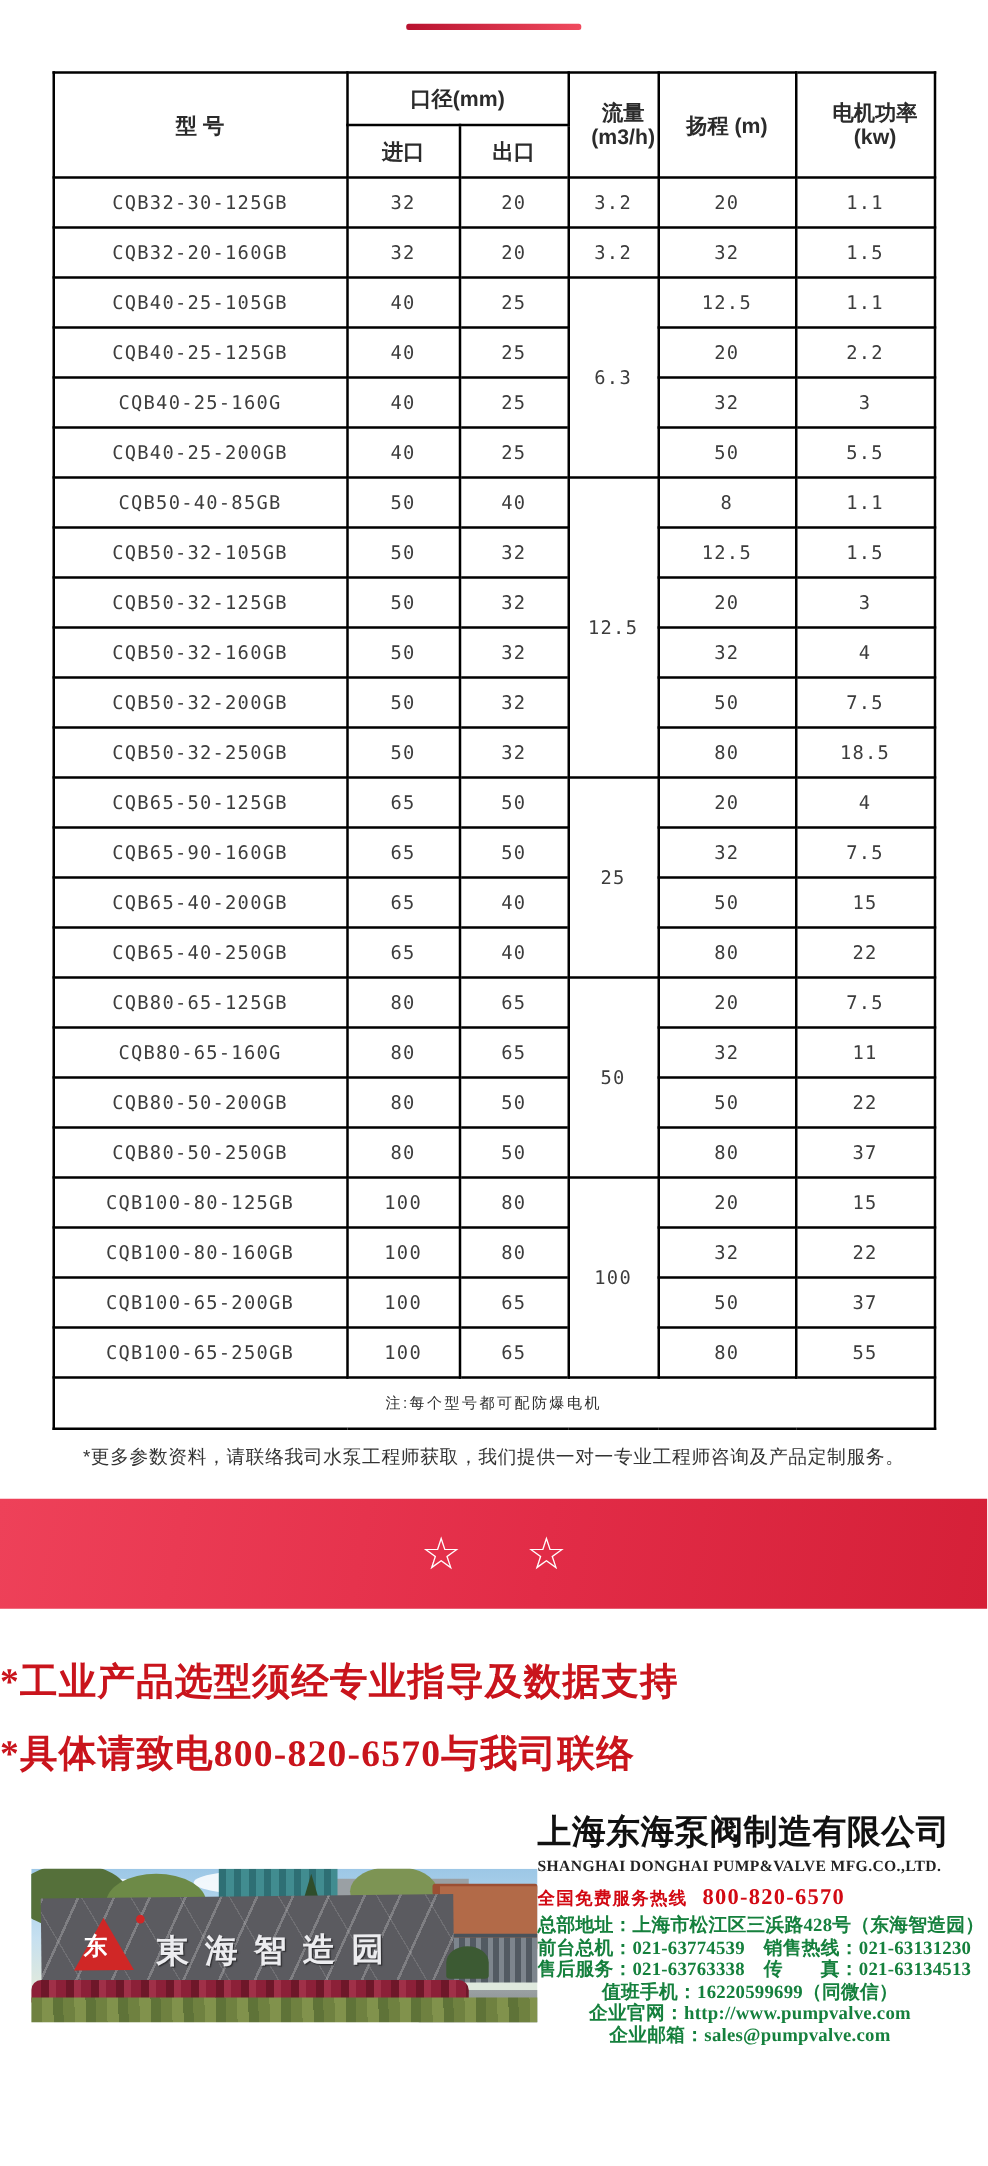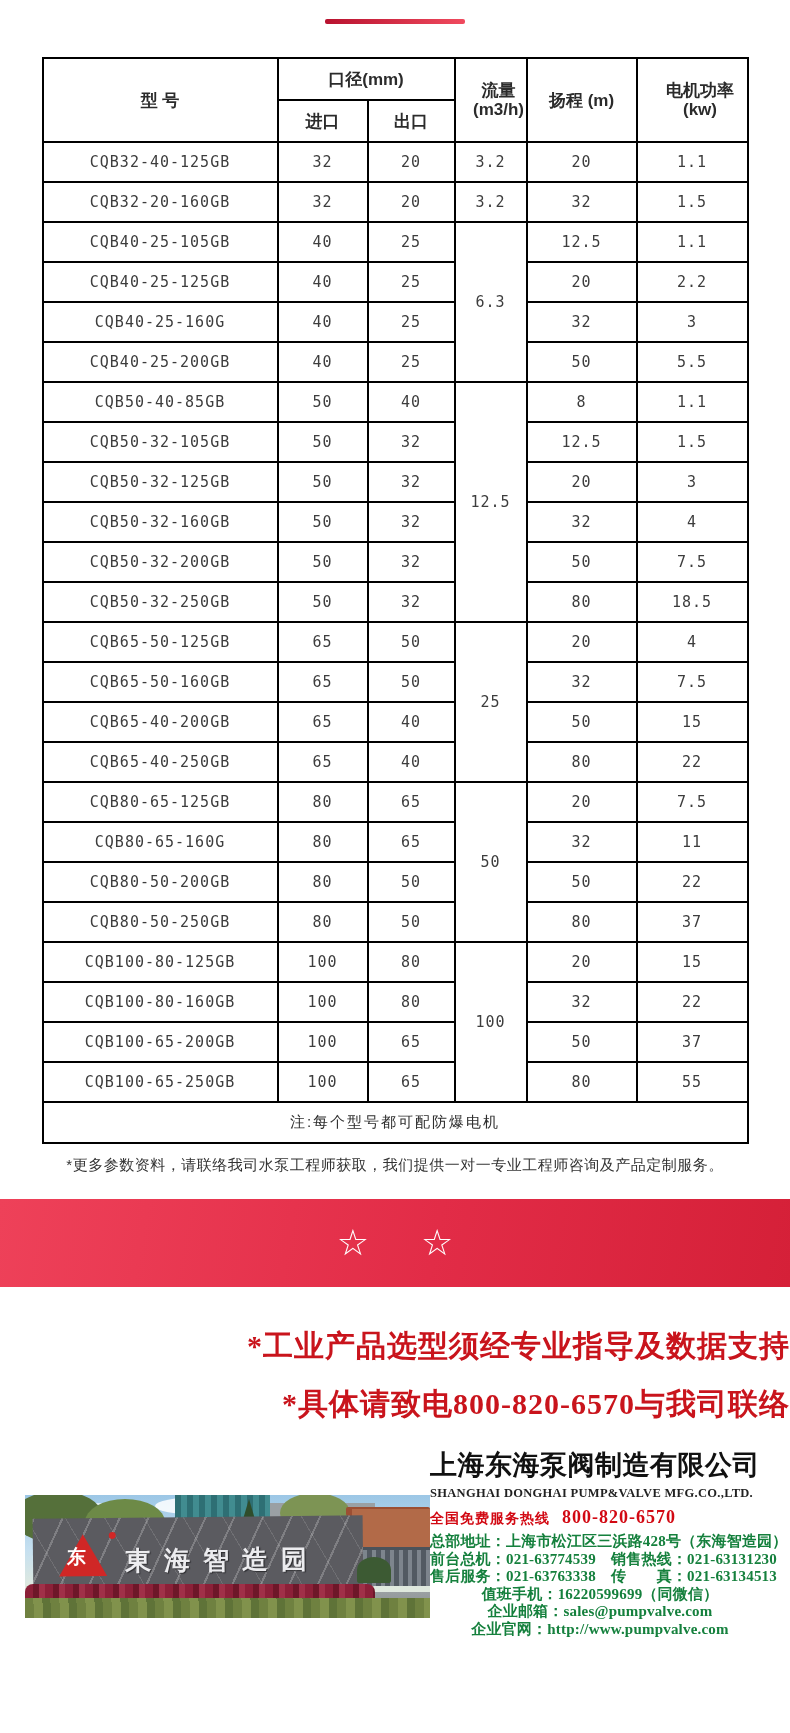--- a/index.html
+++ b/index.html
@@ -13,31 +13,31 @@
   
   table.catalog{border-collapse:collapse;margin:33px auto 0;table-layout:fixed;width:705px;}
   table.catalog th,table.catalog td{border:2px solid #000;text-align:center;vertical-align:middle;
         color:#3a3a3a;padding:0;}
   table.catalog th{font-size:17px;font-weight:700;color:#2b2b2b;height:40px;}
   table.catalog thead .two-line div{line-height:19px;margin-left:16px;}
   table.catalog tbody tr{height:40px;}
   table.catalog tbody td{font-family:"DejaVu Sans Mono","Liberation Mono",monospace;
         font-size:15px;letter-spacing:1px;color:#3d3d3d;}
   table.catalog td.note-cell{height:39px;font-family:"Liberation Sans","DejaVu Sans",sans-serif;
-        font-size:15px;letter-spacing:2px;color:#2e2e2e;}
+        font-size:12px;letter-spacing:2px;color:#2e2e2e;}
   
   .footnote{margin-top:12px;text-align:center;font-size:15px;color:#333;letter-spacing:.5px;}
   
   .banner{margin-top:24px;height:88px;width:100%;
         background:linear-gradient(100deg,#ee4159 0%,#e22c47 55%,#d52038 100%);
         display:flex;align-items:center;justify-content:center;}
   .banner .star{color:#fff;font-size:36px;margin:0 26px;font-weight:400;}
   .banner .banner-title{color:#fff;font-size:42px;font-weight:900;letter-spacing:10px;}
   
-  .notices{margin-top:30px;text-align:right;font-family:"Liberation Serif","DejaVu Serif",serif;
+  .notices{margin-top:30px;text-align:left;font-family:"Liberation Serif","DejaVu Serif",serif;
         font-weight:900;color:#c9141c;font-size:30px;}
   .notice-line{line-height:58px;letter-spacing:1px;}
   
   .bottom{display:flex;margin-top:14px;padding-left:25px;align-items:flex-start;}
   .info{width:340px;}
   .company-cn{font-size:27px;font-weight:900;color:#111;letter-spacing:.5px;white-space:nowrap;}
   .company-en{font-family:"Liberation Serif","DejaVu Serif",serif;font-weight:700;font-size:12.5px;
         color:#222;margin-top:3px;letter-spacing:.3px;white-space:nowrap;}
   .hotline{font-family:"Liberation Serif","DejaVu Serif",serif;font-weight:900;color:#d20913;
         margin-top:6px;white-space:nowrap;}
@@ -113,21 +113,21 @@
           <div data-interactable="false">(kw)</div>
         </th>
       </tr>
       <tr>
         <th data-interactable="false">进口</th>
         <th data-interactable="false">出口</th>
       </tr>
     </thead>
     <tbody data-interactable="false">
         <tr data-interactable="false">
-          <td data-interactable="false">CQB32-40-125GB</td>
+          <td data-interactable="false">CQB32-30-125GB</td>
           <td data-interactable="false">32</td>
           <td data-interactable="false">20</td>
           <td data-interactable="false" rowspan="1">3.2</td>
           <td data-interactable="false">20</td>
           <td data-interactable="false">1.1</td>
         </tr>
         <tr data-interactable="false">
           <td data-interactable="false">CQB32-20-160GB</td>
           <td data-interactable="false">32</td>
           <td data-interactable="false">20</td>
@@ -209,21 +209,21 @@
         </tr>
         <tr data-interactable="false">
           <td data-interactable="false">CQB65-50-125GB</td>
           <td data-interactable="false">65</td>
           <td data-interactable="false">50</td>
           <td data-interactable="false" rowspan="4">25</td>
           <td data-interactable="false">20</td>
           <td data-interactable="false">4</td>
         </tr>
         <tr data-interactable="false">
-          <td data-interactable="false">CQB65-50-160GB</td>
+          <td data-interactable="false">CQB65-90-160GB</td>
           <td data-interactable="false">65</td>
           <td data-interactable="false">50</td>
           <td data-interactable="false">32</td>
           <td data-interactable="false">7.5</td>
         </tr>
         <tr data-interactable="false">
           <td data-interactable="false">CQB65-40-200GB</td>
           <td data-interactable="false">65</td>
           <td data-interactable="false">40</td>
           <td data-interactable="false">50</td>
@@ -346,19 +346,19 @@
       <div class="company-en" data-interactable="false">SHANGHAI DONGHAI PUMP&amp;VALVE MFG.CO.,LTD.</div>
       <div class="hotline" data-interactable="false">
         <span class="hl-label" data-interactable="false">全国免费服务热线</span>
         <span class="hl-number" data-interactable="false">800-820-6570</span>
       </div>
       <div class="contacts" data-interactable="false">
         <div class="contact-line" data-interactable="false">总部地址：上海市松江区三浜路428号（东海智造园）</div>
         <div class="contact-line" data-interactable="false">前台总机：021-63774539　销售热线：021-63131230</div>
         <div class="contact-line" data-interactable="false">售后服务：021-63763338　传　　真：021-63134513</div>
         <div class="contact-line" data-interactable="false">值班手机：16220599699（同微信）</div>
+        <div class="contact-line" data-interactable="false">企业官网：http://www.pumpvalve.com</div>
         <div class="contact-line" data-interactable="false">企业邮箱：sales@pumpvalve.com</div>
-        <div class="contact-line" data-interactable="false">企业官网：http://www.pumpvalve.com</div>
       </div>
     </div>
   </div>
 
 </div>
 
 </body></html>

